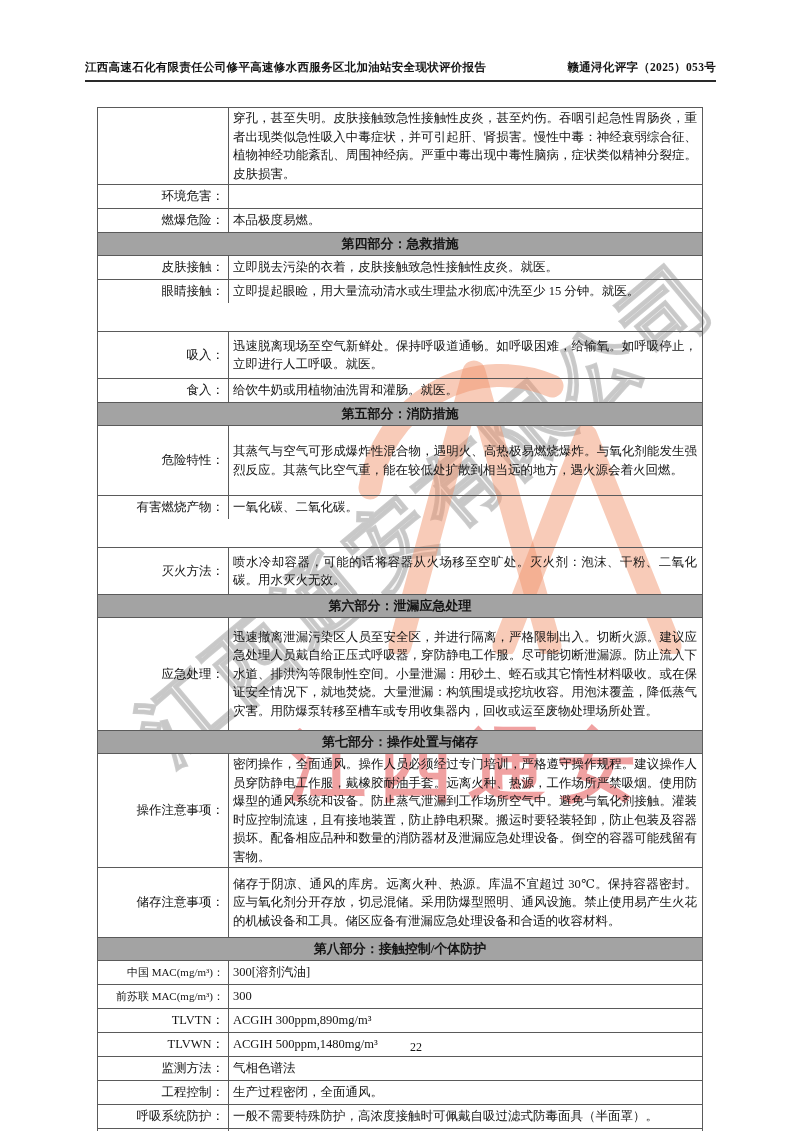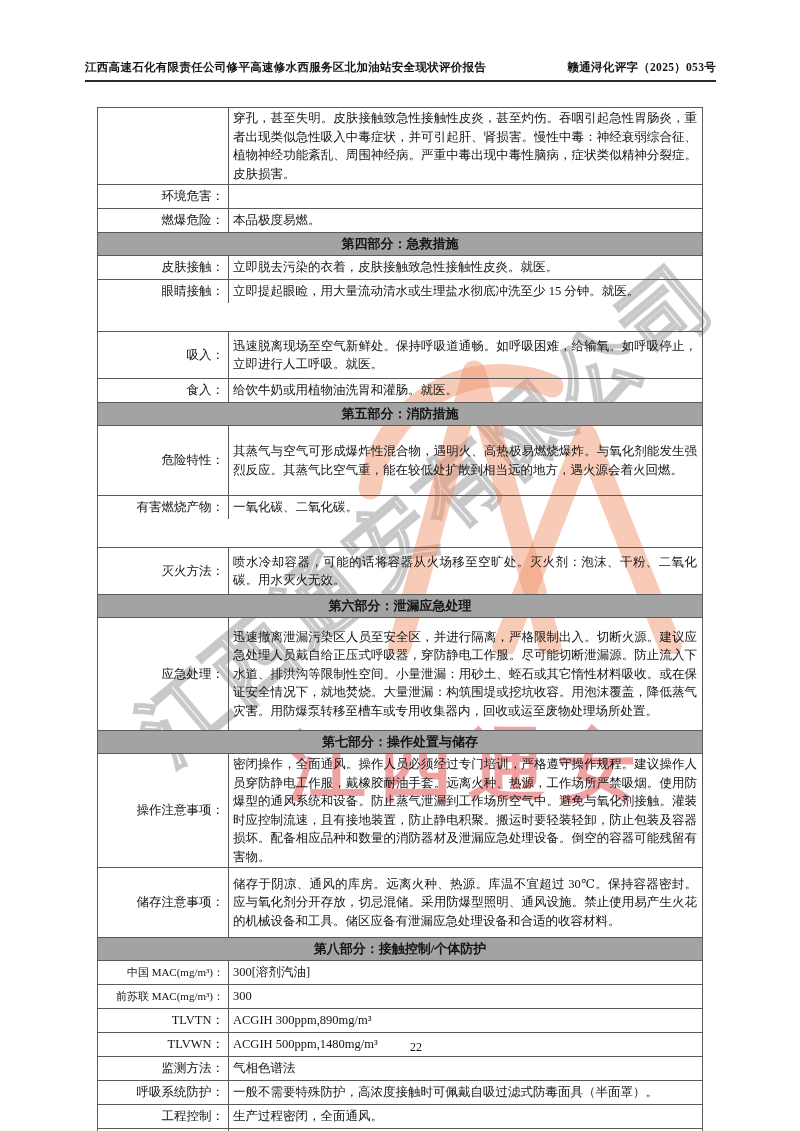--- a/index.html
+++ b/index.html
@@ -212,29 +212,29 @@
         <span>ACGIH 500ppm,1480mg/m³</span>
       </div>
   </div>
   <div class="tr">
     <div class="td label">监测方法：</div>
     <div class="td content">
         <span>气相色谱法</span>
       </div>
   </div>
   <div class="tr">
+    <div class="td label">工程控制：</div>
+    <div class="td content">
+        <span>生产过程密闭，全面通风。</span>
+      </div>
+  </div>
+  <div class="tr">
     <div class="td label">呼吸系统防护：</div>
     <div class="td content">
         <span>一般不需要特殊防护，高浓度接触时可佩戴自吸过滤式防毒面具（半面罩）。</span>
-      </div>
-  </div>
-  <div class="tr">
-    <div class="td label">工程控制：</div>
-    <div class="td content">
-        <span>生产过程密闭，全面通风。</span>
       </div>
   </div>
   <div class="tr">
     <div class="td label">眼睛防护：</div>
   </div>
 
 </div>
 
 <div class="page-footer">
   <span>22</span>

